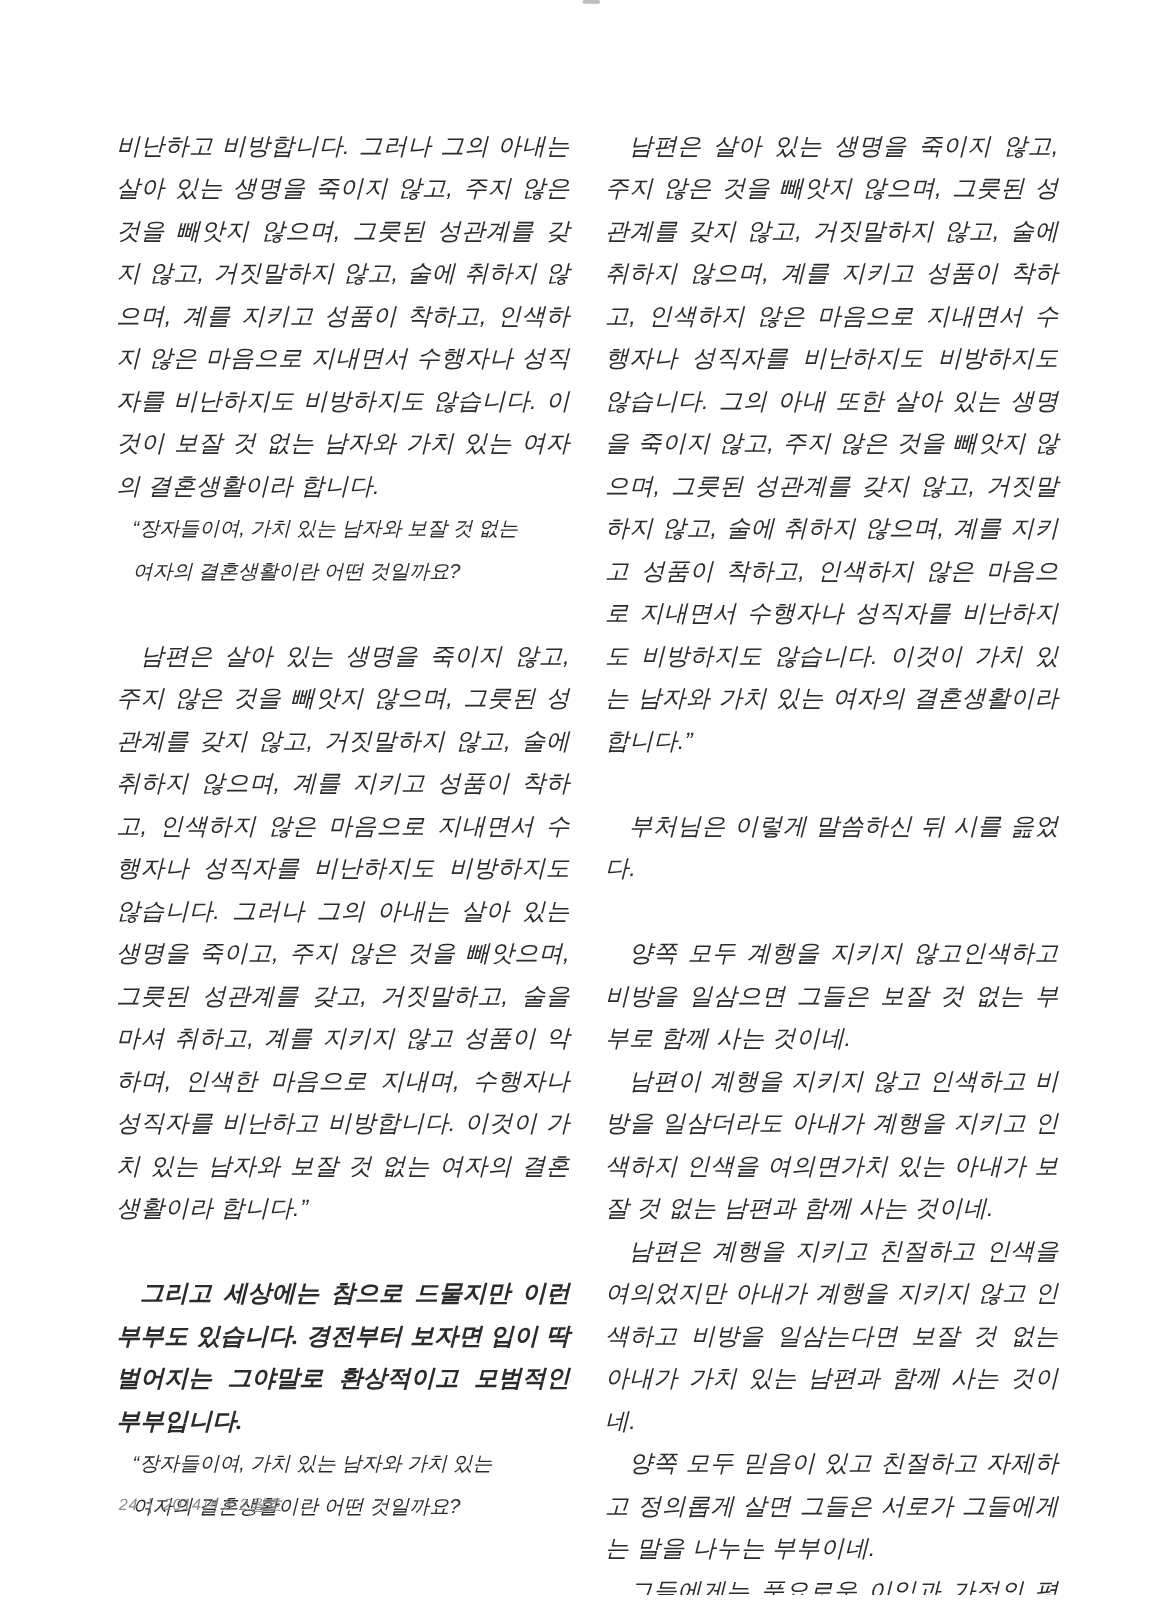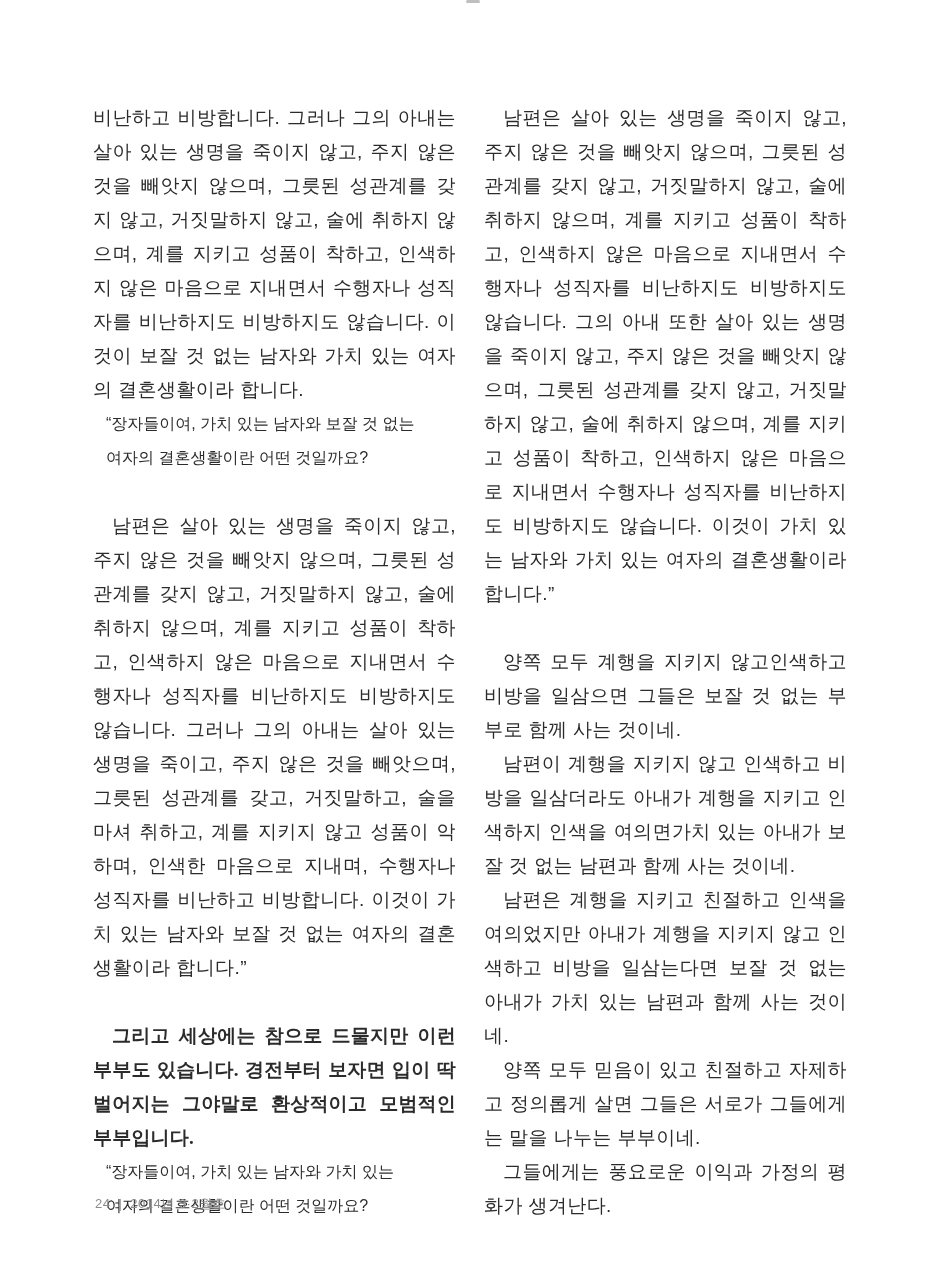--- a/index.html
+++ b/index.html
@@ -7,20 +7,21 @@
     padding: 0;
     background: #ffffff;
   }
   .page {
     position: relative;
     width: 925px;
     height: 1276px;
     background: #ffffff;
     overflow: hidden;
     font-family: "Liberation Sans", "DejaVu Sans", sans-serif;
+    font-style: italic;
   }
   .scan-mark {
     position: absolute;
     left: 466px;
     top: 0;
     width: 14px;
     height: 3px;
     background: #bfbfbf;
     border-radius: 2px;
   }
@@ -91,20 +92,21 @@
     <div class="col">
       <p class="para">비난하고 비방합니다. 그러나 그의 아내는 살아 있는 생명을 죽이지 않고, 주지 않은 것을 빼앗지 않으며, 그릇된 성관계를 갖지 않고, 거짓말하지 않고, 술에 취하지 않으며, 계를 지키고 성품이 착하고, 인색하지 않은 마음으로 지내면서 수행자나 성직자를 비난하지도 비방하지도 않습니다. 이것이 보잘 것 없는 남자와 가치 있는 여자의 결혼생활이라 합니다.</p>
       <p class="quote gap">“장자들이여, 가치 있는 남자와 보잘 것 없는 여자의 결혼생활이란 어떤 것일까요?</p>
       <p class="para indent gap">남편은 살아 있는 생명을 죽이지 않고, 주지 않은 것을 빼앗지 않으며, 그릇된 성관계를 갖지 않고, 거짓말하지 않고, 술에 취하지 않으며, 계를 지키고 성품이 착하고, 인색하지 않은 마음으로 지내면서 수행자나 성직자를 비난하지도 비방하지도 않습니다. 그러나 그의 아내는 살아 있는 생명을 죽이고, 주지 않은 것을 빼앗으며, 그릇된 성관계를 갖고, 거짓말하고, 술을 마셔 취하고, 계를 지키지 않고 성품이 악하며, 인색한 마음으로 지내며, 수행자나 성직자를 비난하고 비방합니다. 이것이 가치 있는 남자와 보잘 것 없는 여자의 결혼생활이라 합니다.”</p>
       <p class="para indent gap em-serif">그리고 세상에는 참으로 드물지만 이런 부부도 있습니다. 경전부터 보자면 입이 딱 벌어지는 그야말로 환상적이고 모범적인 부부입니다.</p>
       <p class="quote gap">“장자들이여, 가치 있는 남자와 가치 있는 여자의 결혼생활이란 어떤 것일까요?</p>
     </div>
 
     <div class="col">
       <p class="para indent">남편은 살아 있는 생명을 죽이지 않고, 주지 않은 것을 빼앗지 않으며, 그릇된 성관계를 갖지 않고, 거짓말하지 않고, 술에 취하지 않으며, 계를 지키고 성품이 착하고, 인색하지 않은 마음으로 지내면서 수행자나 성직자를 비난하지도 비방하지도 않습니다. 그의 아내 또한 살아 있는 생명을 죽이지 않고, 주지 않은 것을 빼앗지 않으며, 그릇된 성관계를 갖지 않고, 거짓말하지 않고, 술에 취하지 않으며, 계를 지키고 성품이 착하고, 인색하지 않은 마음으로 지내면서 수행자나 성직자를 비난하지도 비방하지도 않습니다. 이것이 가치 있는 남자와 가치 있는 여자의 결혼생활이라 합니다.”</p>
+      <p class="para indent gap">부처님은 이렇게 말씀하신 뒤 시를 읊었다.</p>
       <p class="para indent gap">양쪽 모두 계행을 지키지 않고인색하고 비방을 일삼으면 그들은 보잘 것 없는 부부로 함께 사는 것이네.</p>
       <p class="para indent">남편이 계행을 지키지 않고 인색하고 비방을 일삼더라도 아내가 계행을 지키고 인색하지 인색을 여의면가치 있는 아내가 보잘 것 없는 남편과 함께 사는 것이네.</p>
       <p class="para indent">남편은 계행을 지키고 친절하고 인색을 여의었지만 아내가 계행을 지키지 않고 인색하고 비방을 일삼는다면 보잘 것 없는 아내가 가치 있는 남편과 함께 사는 것이네.</p>
       <p class="para indent">양쪽 모두 믿음이 있고 친절하고 자제하고 정의롭게 살면 그들은 서로가 그들에게는 말을 나누는 부부이네.</p>
       <p class="para indent">그들에게는 풍요로운 이익과 가정의 평화가 생겨난다.</p>
 
     </div>
 
   </div>
 

